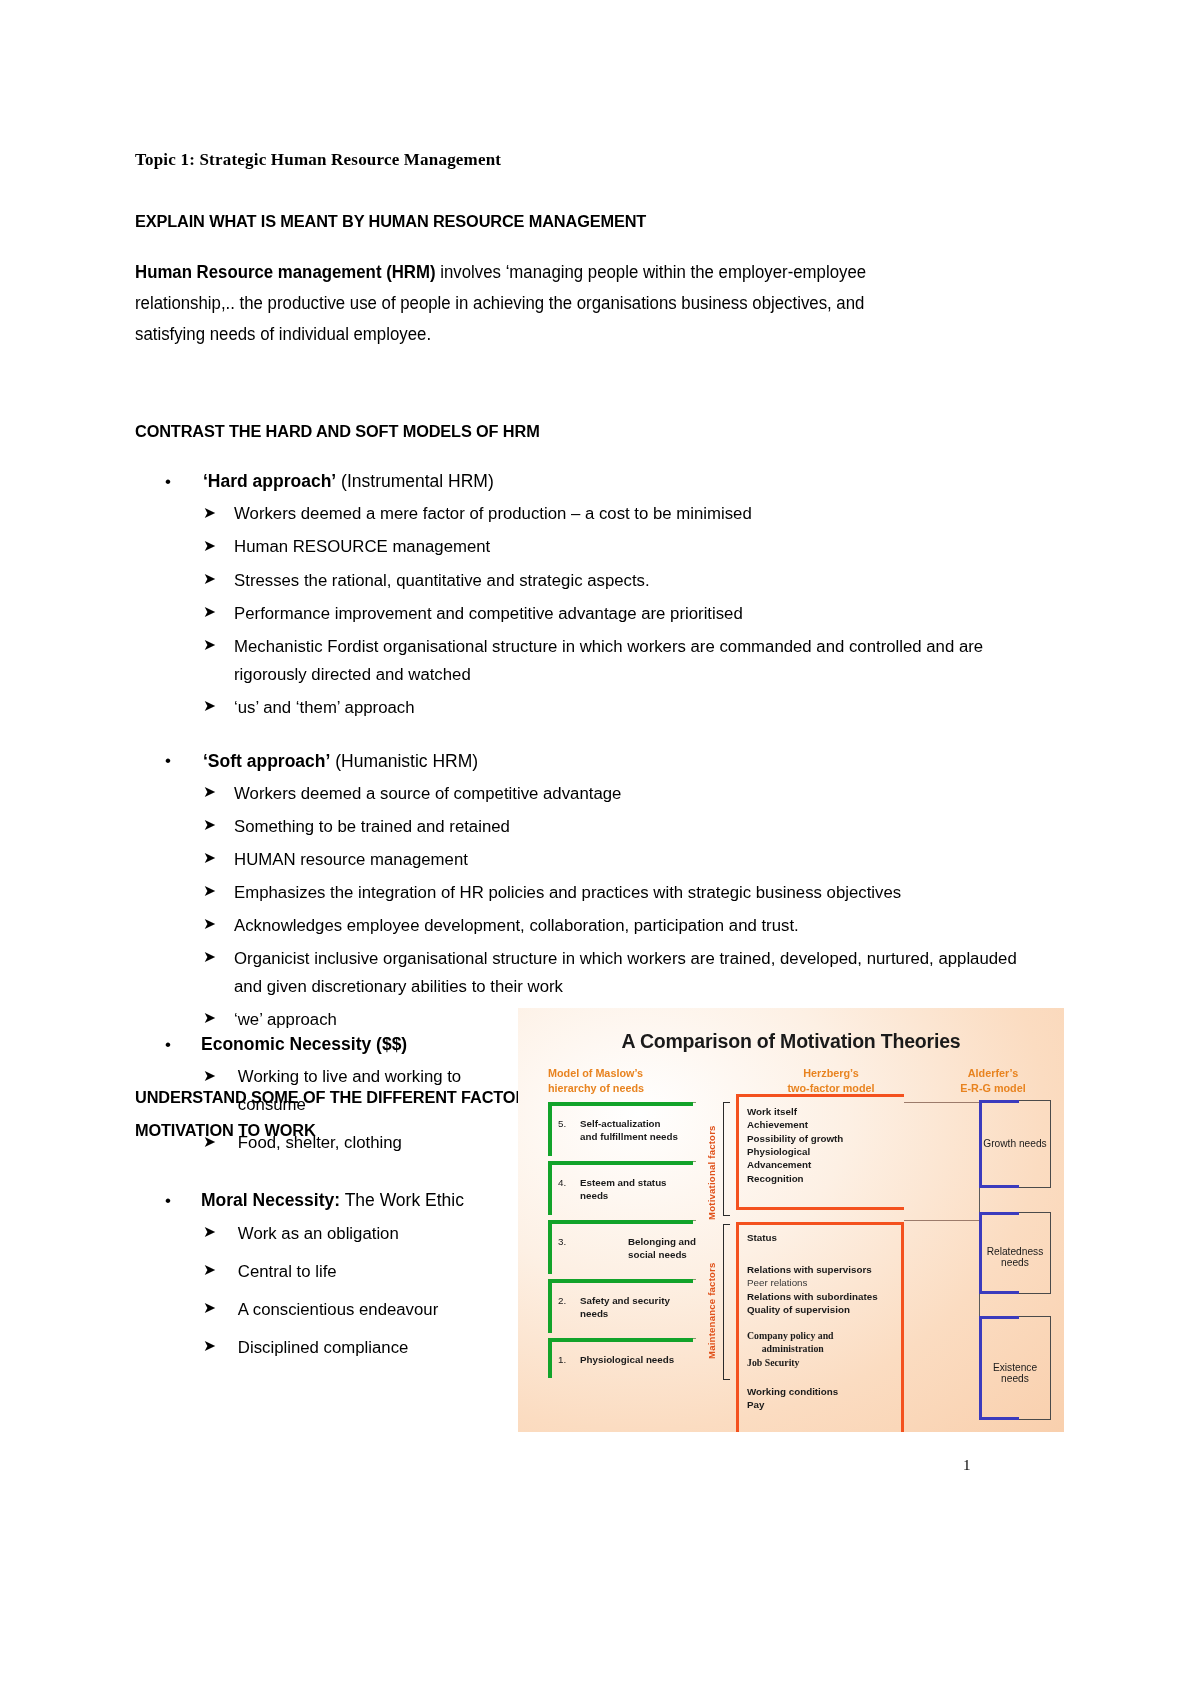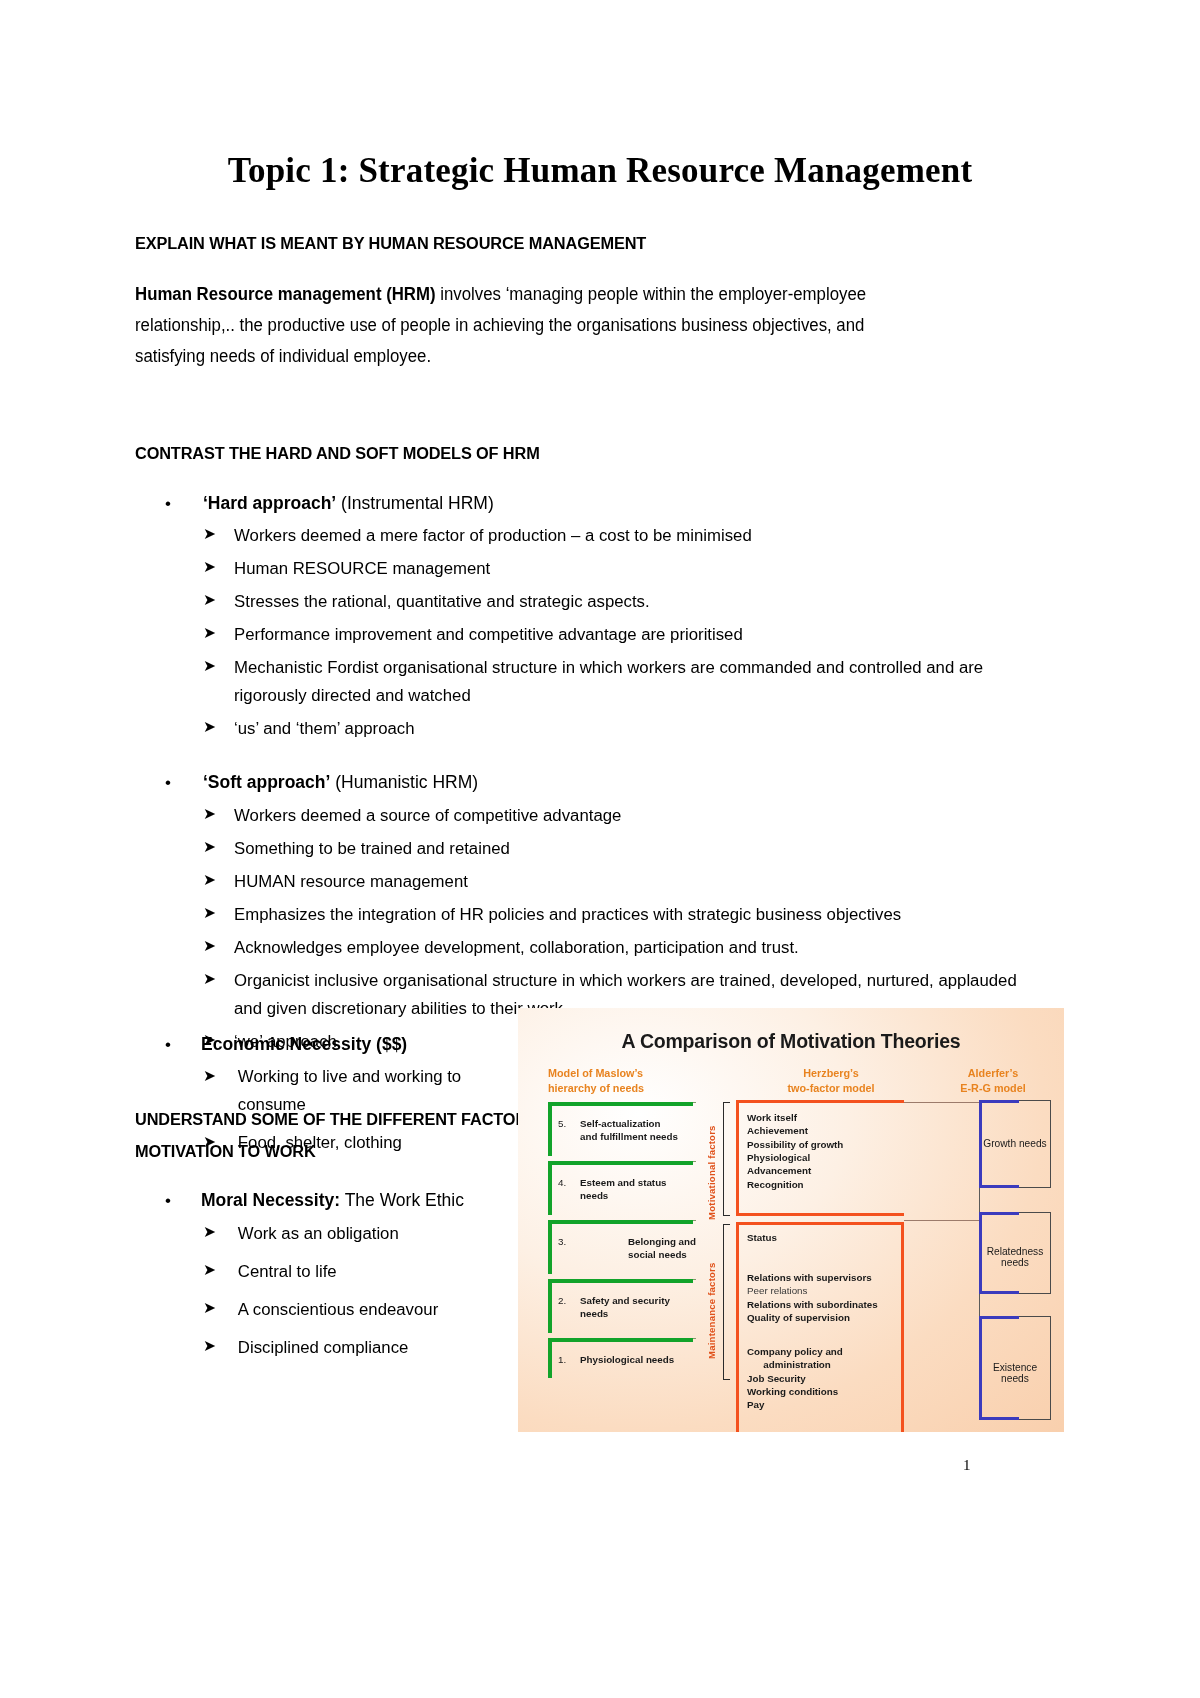--- a/index.html
+++ b/index.html
@@ -26,25 +26,24 @@
     position: absolute;
     left: 135px;
     top: 150px;
     width: 930px;
   }
 
   
   .doc-title {
     font-family: "Liberation Serif", serif;
     font-weight: bold;
-    font-size: 35px;
+    font-size: 17px;
     letter-spacing: 0.2px;
     margin: 0 0 38px 0;
     line-height: 1.2;
-    text-align: center;
   }
   .section-head {
     font-weight: bold;
     font-size: 17.2px;
     letter-spacing: -0.15px;
     margin: 0 0 22px 0;
     line-height: 1.55;
     transform: scaleX(0.95);
     transform-origin: left center;
   }
@@ -418,42 +417,42 @@
 
       <div class="vlabel" style="left:188px; top:44px; height:110px;">Motivational factors</div>
       <div class="brace" style="left:205px; top:36px; height:114px;"></div>
 
       <div class="vlabel" style="left:188px; top:175px; height:118px;">Maintenance factors</div>
       <div class="brace" style="left:205px; top:158px; height:156px;"></div>
 
       <div class="h-conn" style="left:386px; top:36px;  width:75px;"></div>
       <div class="h-conn" style="left:386px; top:154px; width:75px;"></div>
 
-      <div class="herz-box top" style="left:218px; top:34px; width:168px; height:116px;">
+      <div class="herz-box top" style="left:218px; top:28px; width:168px; height:116px;">
         <div class="herz-list" style="top:8px;">
           <div>Work itself</div>
           <div>Achievement</div>
           <div>Possibility of growth</div>
           <div>Physiological</div>
           <div>Advancement</div>
           <div>Recognition</div>
         </div>
       </div>
 
       <div class="herz-box" style="left:218px; top:156px; width:168px; height:220px;">
         <div class="herz-list" style="top:6px;">
           <div>Status</div>
         </div>
-        <div class="herz-list" style="top:38px;margin-top:8px;">
+        <div class="herz-list" style="top:38px;">
           <div>Relations with supervisors</div>
           <div class="dim">Peer relations</div>
           <div>Relations with subordinates</div>
           <div>Quality of supervision</div>
         </div>
-        <div class="herz-list" style="top:120px;">
+        <div class="herz-list" style="top:104px;font-family:Liberation Serif, serif;">
           <div>Company policy and</div>
           <div style="white-space:pre">      administration</div>
           <div>Job Security</div>
         </div>
         <div class="herz-list" style="top:160px;">
           <div>Working conditions</div>
           <div>Pay</div>
         </div>
       </div>
 

